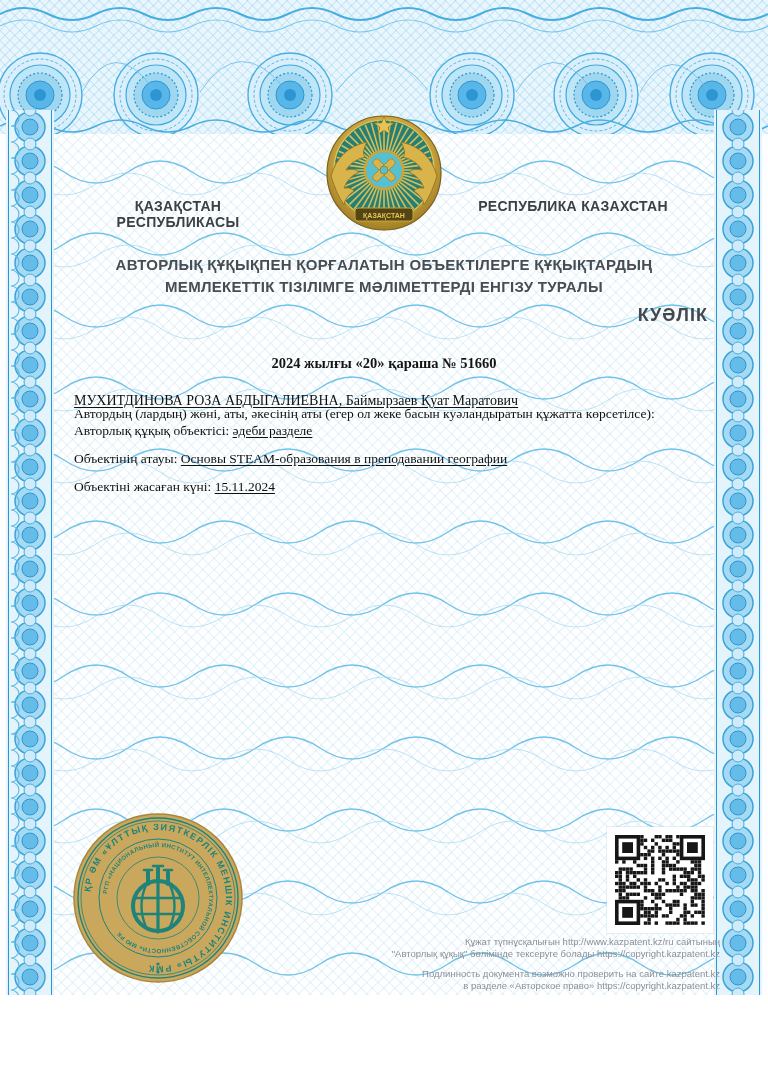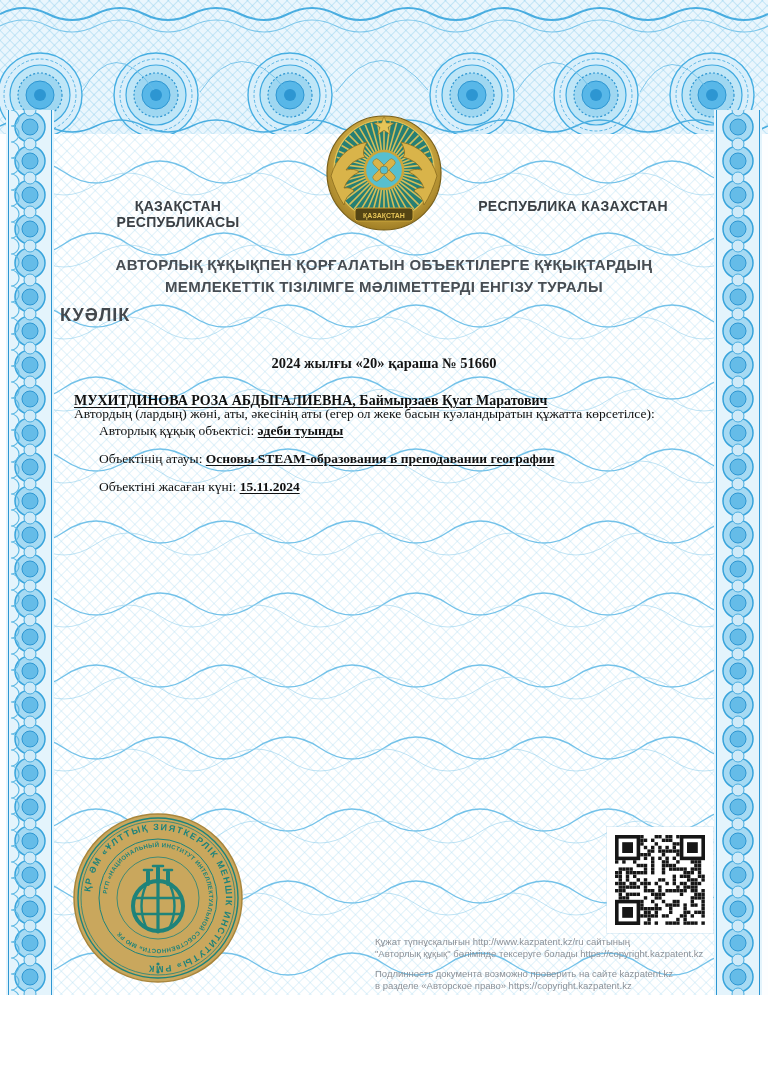--- a/index.html
+++ b/index.html
@@ -5,31 +5,31 @@
   html,body{margin:0;padding:0;}
   body{width:768px;height:1085px;background:#ffffff;font-family:"Liberation Sans",sans-serif;}
   .page{position:relative;width:768px;height:995px;overflow:hidden;background:#fdfeff;}
   svg{display:block;}
   .abs{position:absolute;}
   
   .hdr{position:absolute;top:198px;font-weight:bold;font-size:14px;color:#3b4045;letter-spacing:.3px;text-align:center;}
   .hdr-left{left:78px;width:200px;}
   .hdr-right{left:468px;width:210px;}
   .title-line{position:absolute;left:60px;width:648px;text-align:center;font-weight:bold;color:#474d53;font-size:15px;letter-spacing:.3px;}
-  .doc-type{position:absolute;left:60px;top:305px;width:648px;text-align:left;font-weight:bold;color:#43484d;font-size:18px;letter-spacing:1px;}
+  .doc-type{position:absolute;left:60px;top:305px;width:648px;text-align:right;font-weight:bold;color:#43484d;font-size:18px;letter-spacing:1px;}
   .date-line{position:absolute;left:60px;top:331px;width:648px;text-align:center;font-family:"Liberation Serif",serif;font-weight:bold;font-size:14.5px;color:#141414;margin-top:24px;}
   .fields{position:absolute;left:74px;top:374px;width:636px;font-family:"Liberation Serif",serif;font-size:13.5px;color:#101010;}
-  .val{font-weight:bold;text-decoration:underline;text-underline-offset:2px;text-align:center;}
-  .lab{font-weight:normal;margin-left:25px;}
+  .val{font-weight:normal;text-decoration:underline;text-underline-offset:2px;text-align:center;}
+  .lab{font-weight:normal;}
   .r1{position:absolute;top:0;left:0;margin-top:32px;}
   .r2{position:absolute;top:19px;left:0;font-size:14px;}
   .r3{position:absolute;top:49px;left:0;}
   .r4{position:absolute;top:77px;left:0;}
   .r5{position:absolute;top:105px;left:0;}
-  .verify{position:absolute;left:375px;top:936px;width:345px;text-align:left;font-size:9.5px;line-height:1.3;color:#8b9097;}
+  .verify{position:absolute;left:375px;top:936px;width:345px;text-align:right;font-size:9.5px;line-height:1.3;color:#8b9097;}
   .verify p{margin:0 0 7px 0;}
   .sig-note{position:absolute;left:300px;top:1008px;font-size:15px;color:#565b61;}
   .signer{position:absolute;left:572px;top:1004px;width:120px;text-align:center;font-size:15.5px;color:#4d7c0f;}
   .qr-box{position:absolute;left:607px;top:827px;width:90px;height:90px;background:#ffffff;padding:8px;box-shadow:0 0 0 1px rgba(180,215,235,.35);}
 </style>
 </head>
 <body>
 
 <div class="page">
 
@@ -221,21 +221,21 @@
   <div class="hdr hdr-right">РЕСПУБЛИКА КАЗАХСТАН</div>
 
   <div class="title-line" style="top:256px">АВТОРЛЫҚ ҚҰҚЫҚПЕН ҚОРҒАЛАТЫН ОБЪЕКТІЛЕРГЕ ҚҰҚЫҚТАРДЫҢ</div>
   <div class="title-line" style="top:278px">МЕМЛЕКЕТТІК ТІЗІЛІМГЕ МӘЛІМЕТТЕРДІ ЕНГІЗУ ТУРАЛЫ</div>
   <div class="doc-type">КУӘЛІК</div>
   <div class="date-line">2024 жылғы «20» қараша № 51660</div>
 
   <div class="fields">
     <div class="r1">Автордың (лардың) жөні, аты, әкесінің аты (егер ол жеке басын куәландыратын құжатта көрсетілсе):</div>
     <div class="r2 val">МУХИТДИНОВА РОЗА АБДЫГАЛИЕВНА, Баймырзаев Қуат Маратович</div>
-    <div class="r3"><span class="lab">Авторлық құқық объектісі:</span>&nbsp;<span class="val">әдеби туынды</span></div>
+    <div class="r3"><span class="lab">Авторлық құқық объектісі:</span>&nbsp;<span class="val">әдеби разделе</span></div>
     <div class="r4"><span class="lab">Объектінің атауы:</span>&nbsp;<span class="val">Основы STEAM-образования в преподавании географии</span></div>
     <div class="r5"><span class="lab">Объектіні жасаған күні:</span>&nbsp;<span class="val">15.11.2024</span></div>
   </div>
 
   <svg class="abs" style="left:52px;top:794px" width="216" height="262" aria-hidden="true">
     <defs>
       <path id="sealOuterPath" d="M 38 104 a 68 68 0 1 1 136 0 a 68 68 0 1 1 -136 0"></path>
       <path id="sealInnerPath" d="M 55 104 a 51 51 0 1 1 102 0 a 51 51 0 1 1 -102 0"></path>
     </defs>
 

